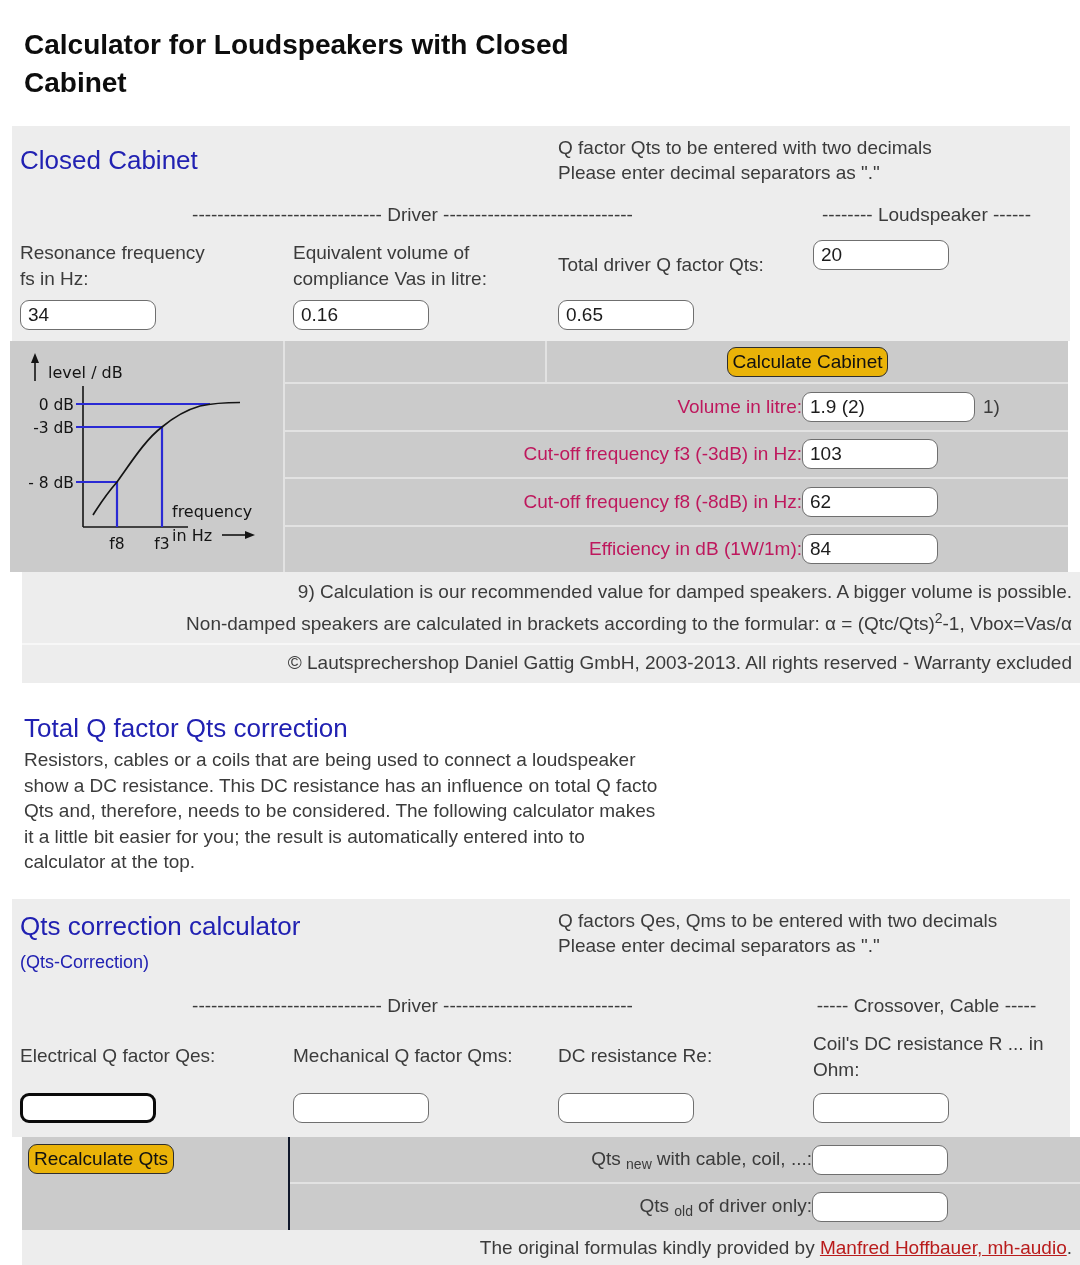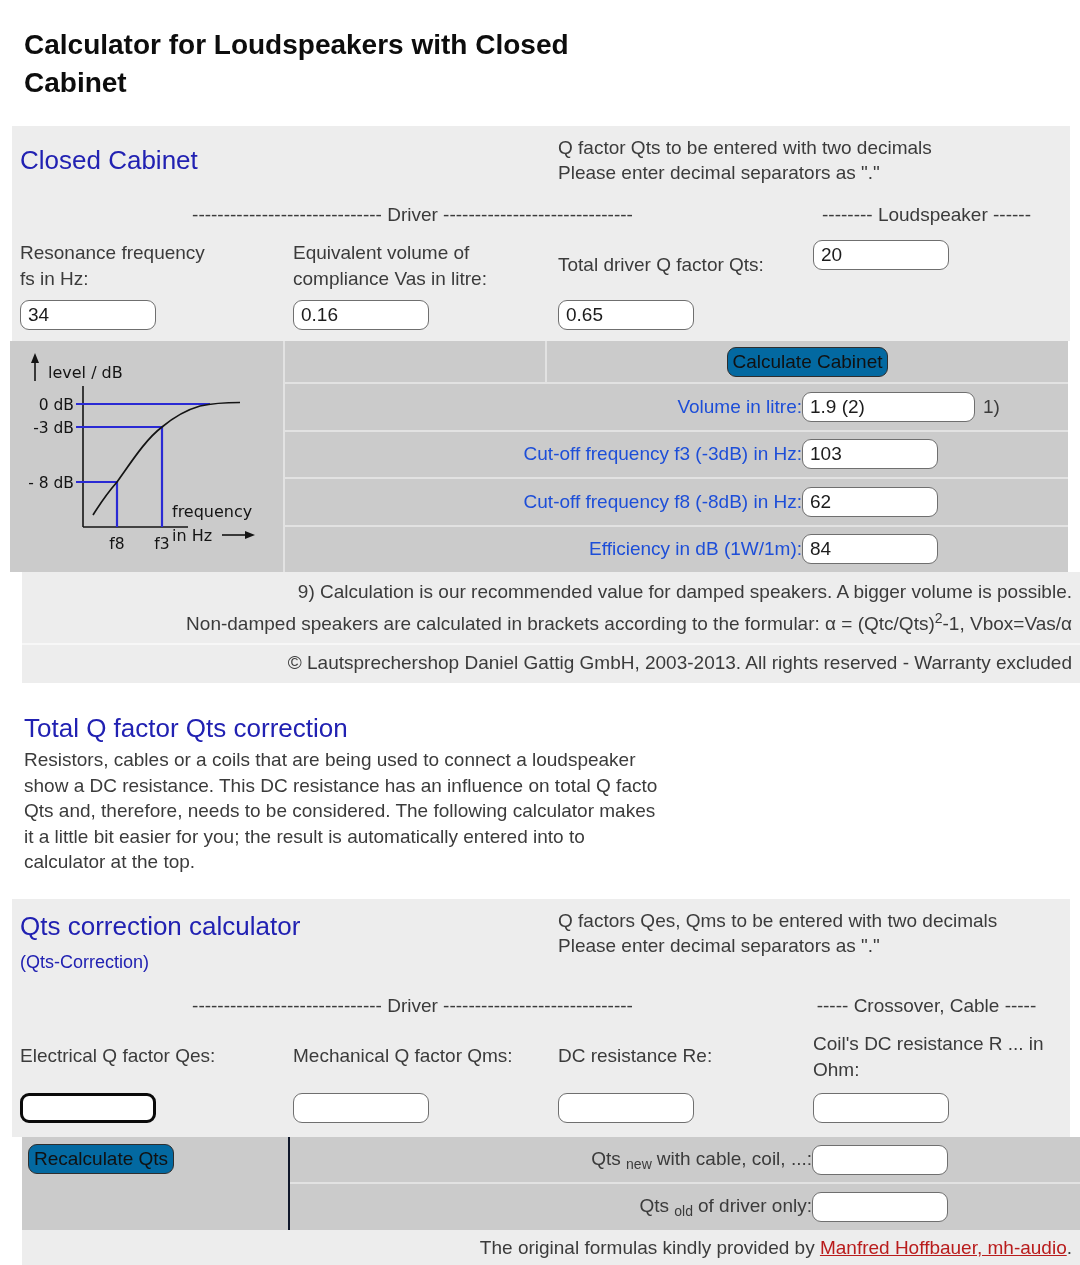--- a/index.html
+++ b/index.html
@@ -36,34 +36,34 @@
   input.box{
     box-sizing:border-box;width:136px;height:30px;margin:0;
     border:1.7px solid #6f6f6f;border-radius:9px;background:#fff;
     font-family:"Liberation Sans",sans-serif;font-size:19px;color:#1c1c1c;
     padding:0 0 0 7px;outline:none;
   }
   input.box.wide{width:173px;}
   input.box.focused{border:3px solid #0a0a0a;}
   button.btn{
     box-sizing:border-box;height:30px;padding:0 5px;
-    border:1.7px solid #2e2e2e;border-radius:9px;background:#0369a1;
+    border:1.7px solid #2e2e2e;border-radius:9px;background:#eab308;
     font-family:"Liberation Sans",sans-serif;font-size:19px;color:#111;
     cursor:pointer;
   }
 
   
   .result-table{display:flex;height:231px;margin-left:10px;}
   .diagram-cell{width:273px;height:231px;flex:none;}
   .result-right{flex:1;border-left:2px solid #e2e2e2;display:flex;flex-direction:column;}
   .btn-row{height:41px;flex:none;display:flex;align-items:center;}
   .btn-row .spacer{width:260px;height:100%;border-right:2px solid #e2e2e2;flex:none;}
   .btn-row .btn-zone{flex:1;display:flex;justify-content:center;align-items:center;}
   .r-row{flex:1;border-top:2px solid #e2e2e2;display:flex;align-items:center;}
-  .r-label{width:517px;flex:none;text-align:right;font-size:19px;color:#1d4ed8;}
+  .r-label{width:517px;flex:none;text-align:right;font-size:19px;color:#be185d;}
   .r-input{margin-left:8px;}
   .r-suffix{font-size:19px;color:#3b3b3b;margin-left:8px;}
 
   
   .footnotes{text-align:right;font-size:19px;line-height:26px;color:#3b3b3b;padding:7px 8px 6px 0;}
   .footnotes sup{font-size:14px;}
   .copyright{text-align:right;font-size:19px;color:#3b3b3b;border-top:2px solid #f7f7f7;padding:7px 8px 9px 0;}
 
   
   .h2-blue{margin:30px 0 4px 24px;font-size:26px;line-height:30px;color:#2121b2;font-weight:normal;}

